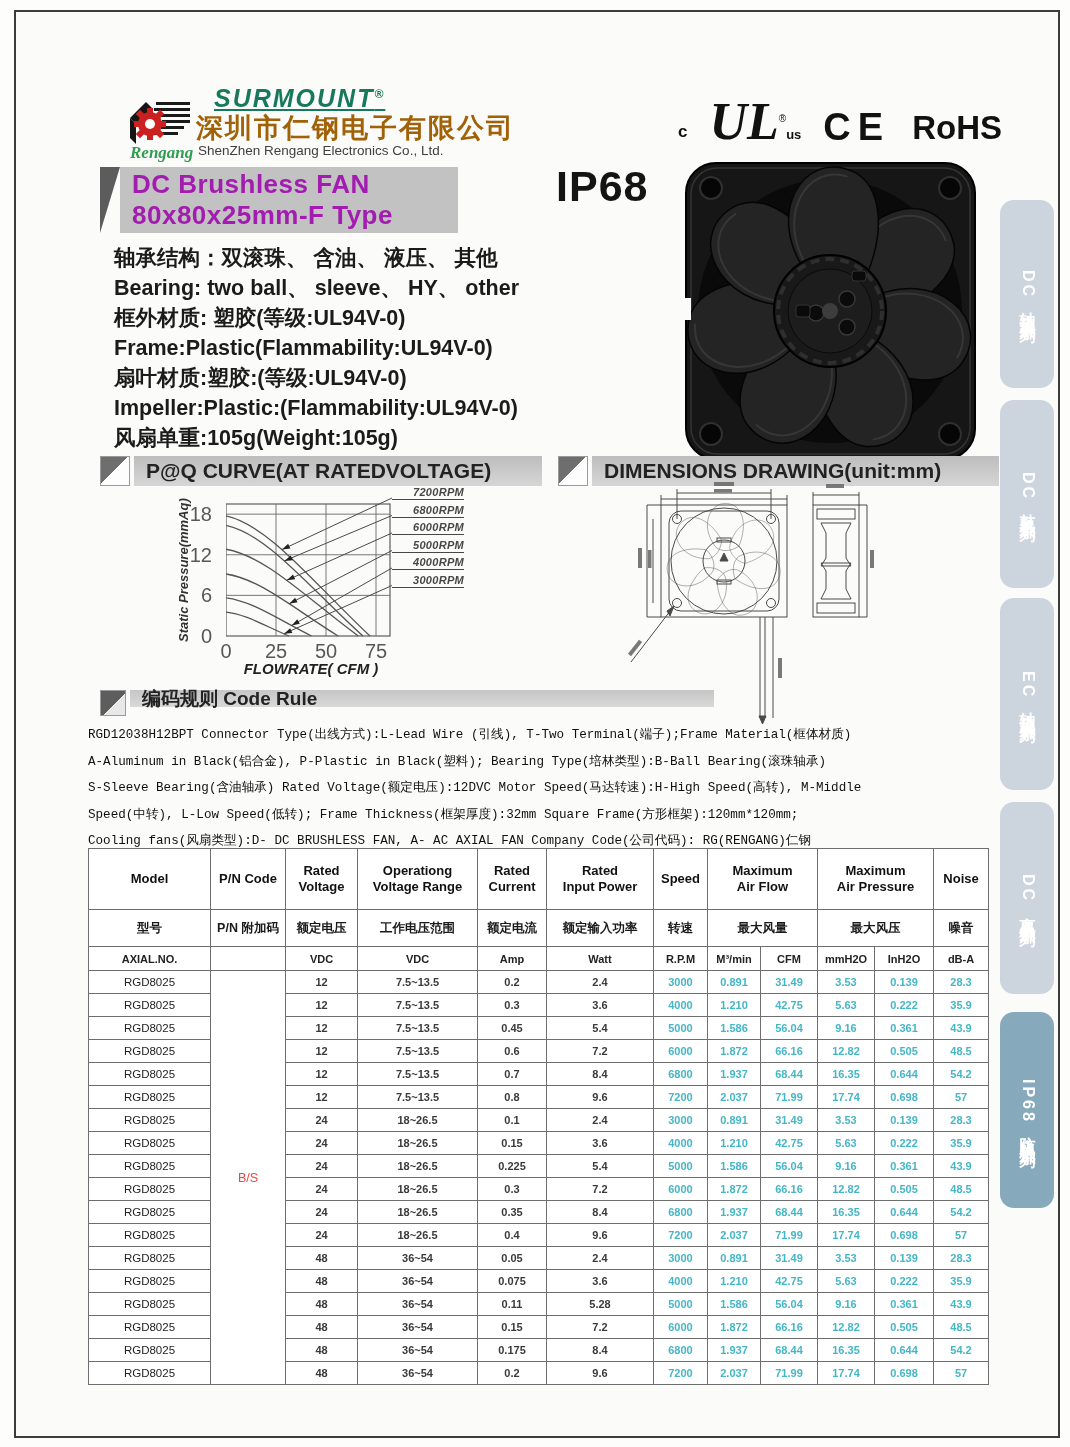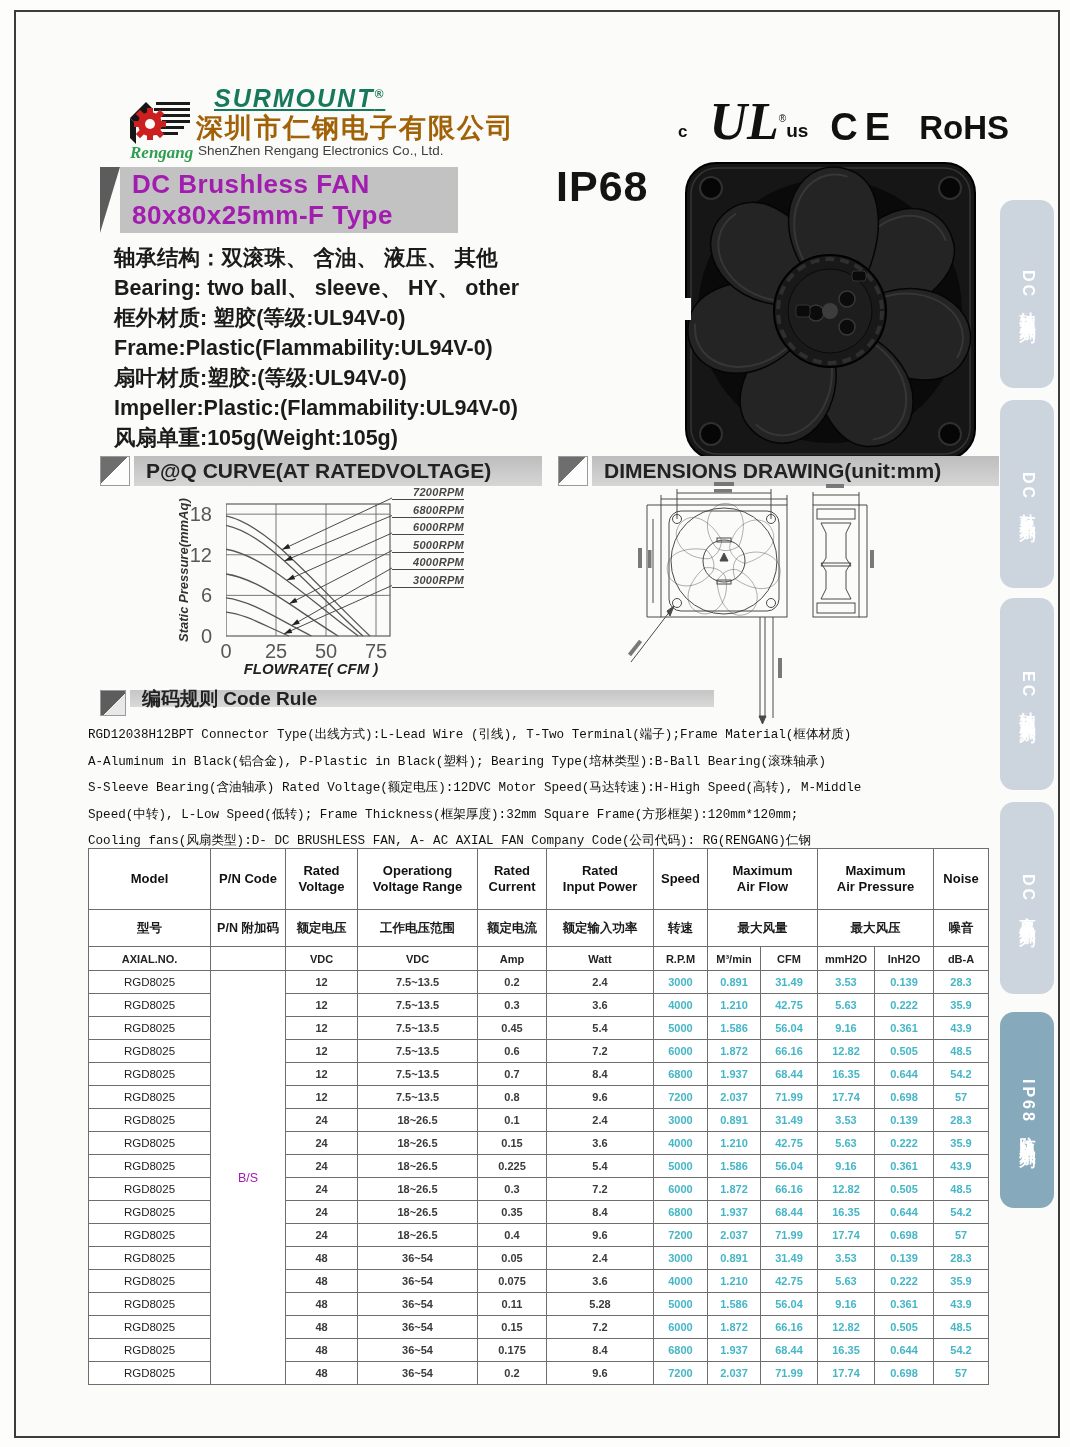--- a/index.html
+++ b/index.html
@@ -10,21 +10,21 @@
   
   .brand{left:214px;top:84px;font-size:25px;font-weight:bold;font-style:italic;color:#17795c;letter-spacing:2px;text-decoration:underline;}
   .brand sup{font-size:12px;text-decoration:none;}
   .company-cn{left:196px;top:110px;font-size:27px;font-weight:bold;color:#a16207;letter-spacing:2px;}
   .company-en{left:198px;top:143px;font-size:13.5px;color:#3f3f3f;}
   .certs{left:678px;top:100px;display:flex;align-items:flex-end;gap:22px;color:#111;}
   .ul-wrap{display:flex;align-items:flex-end;}
   .ul-c{font-size:17px;font-weight:bold;margin-bottom:2px;}
   .ul-mark{font-size:52px;font-weight:bold;font-style:italic;font-family:"Liberation Serif",serif;line-height:0.85;margin-left:22px;}
   .ul-reg{font-size:10px;margin-bottom:20px;}
-  .ul-us{font-size:19px;font-weight:bold;margin-bottom:2px;}
+  .ul-us{font-size:13px;font-weight:bold;margin-bottom:2px;}
   .ce-mark{font-size:38px;font-weight:600;letter-spacing:7px;line-height:0.9;}
   .rohs-mark{font-size:33px;font-weight:bold;line-height:1;}
 
   .title-wrap{left:100px;top:167px;display:flex;}
   .title-tri{width:20px;height:66px;background:#5c5c5c;clip-path:polygon(0 0,100% 0,0 100%);}
   .title-box{width:338px;height:66px;background:#c2c2c2;padding:2px 0 0 12px;box-sizing:border-box;}
   .title-box div{font-size:26px;font-weight:800;color:#a21caf;line-height:31px;letter-spacing:0.5px;}
   .ip68{left:556px;top:162px;font-size:43px;font-weight:600;color:#141414;letter-spacing:1px;}
 
   .specs{left:114px;top:243px;}
@@ -57,21 +57,21 @@
   .code-lines div{font-family:"Liberation Mono",monospace;font-size:12.6px;color:#101010;line-height:26.6px;white-space:nowrap;}
 
   
   .spec-table{position:absolute;left:88px;top:848px;border-collapse:collapse;table-layout:fixed;width:900px;background:#fff;}
   .spec-table th,.spec-table td{border:1px solid #6e6e6e;text-align:center;vertical-align:middle;padding:0;overflow:hidden;}
   .h-en th{height:60px;font-size:13px;font-weight:bold;color:#111;white-space:pre-line;line-height:16px;}
   .h-cn th{height:36px;font-size:12.5px;font-weight:bold;color:#1a1a1a;}
   .h-units th{height:23px;font-size:11px;font-weight:bold;color:#222;}
   .spec-table tbody td{height:22px;font-size:11px;font-weight:bold;color:#3a3a3a;}
   .spec-table tbody td.c-model{font-weight:normal;font-size:11.5px;color:#222;}
-  .spec-table tbody td.c-pn{font-size:12.5px;font-weight:normal;color:#a21caf;}
+  .spec-table tbody td.c-pn{font-size:12.5px;font-weight:normal;color:#ef4444;}
   .spec-table tbody td.teal{color:#45b6c6;}
 
   
   .side-tab{position:absolute;left:1000px;width:54px;border-radius:14px;background:#ccd4de;color:#fff;display:flex;align-items:center;justify-content:center;writing-mode:vertical-rl;font-size:16px;letter-spacing:3px;font-weight:bold;}
   .tab-0{top:200px;height:188px;} .tab-1{top:400px;height:188px;} .tab-2{top:598px;height:192px;} .tab-3{top:802px;height:192px;} .tab-4{top:1012px;height:196px;}
   .side-tab.active{background:#87a9bc;}
 </style>
 </head>
 <body>
 

